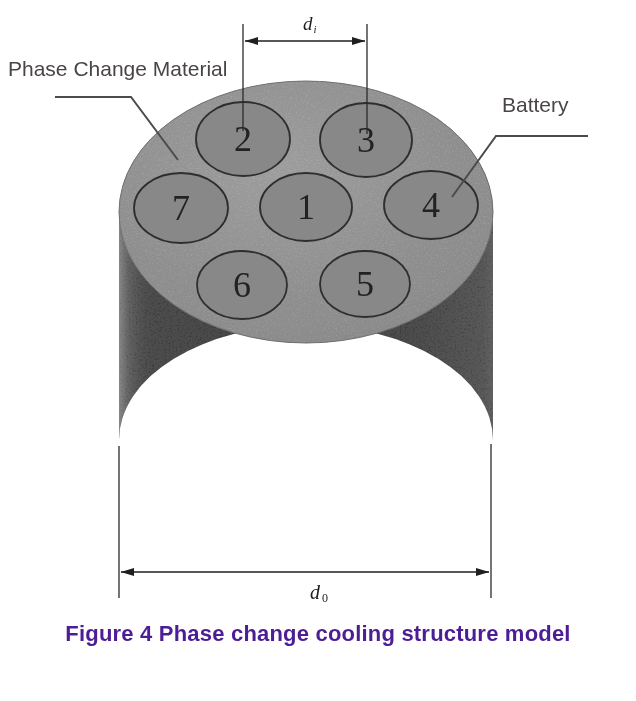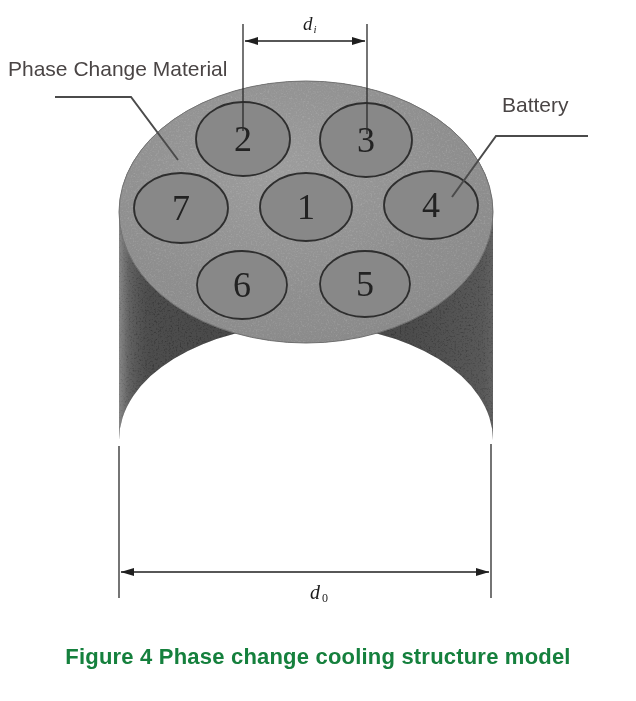--- a/index.html
+++ b/index.html
@@ -60,26 +60,26 @@
     fill: none;
     stroke-linejoin: miter;
   }
   .cell-ellipse {
     stroke: #2e2e2e;
     stroke-width: 1.8;
   }
 
   .caption {
     width: 636px;
-    margin-top: 24px;
+    margin-top: 1px;
     text-align: center;
     font-family: "Liberation Sans", sans-serif;
     font-weight: 700;
     font-size: 22px;
-    color: #15803d;
+    color: #4c1d95;
     letter-spacing: 0.2px;
   }
 </style>
 </head>
 <body>
 
 <div class="page">
 
   <svg class="diagram" width="636" height="620" viewBox="0 0 636 620" xmlns="http://www.w3.org/2000/svg">
 

